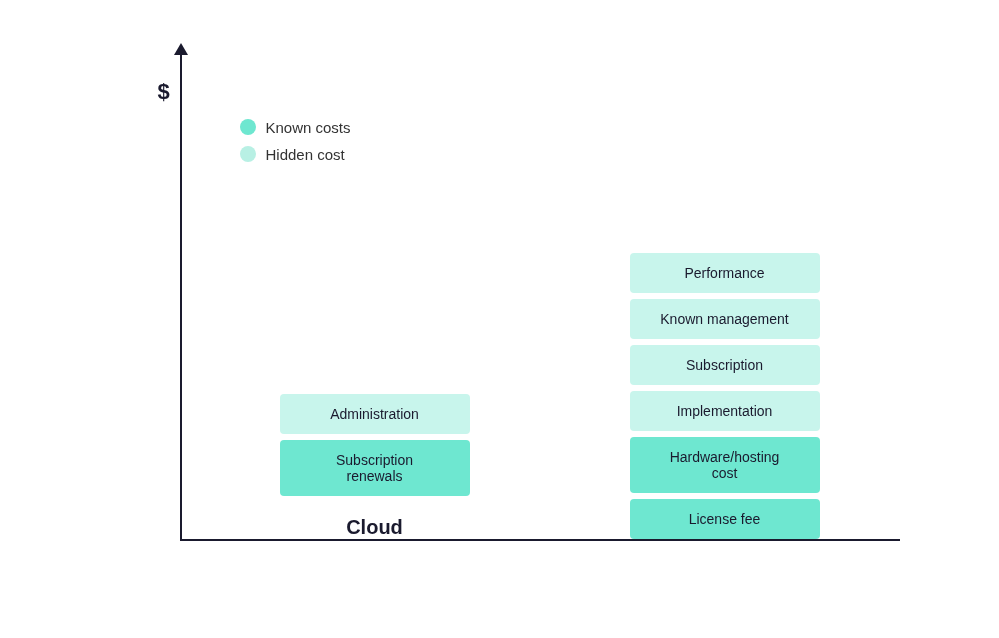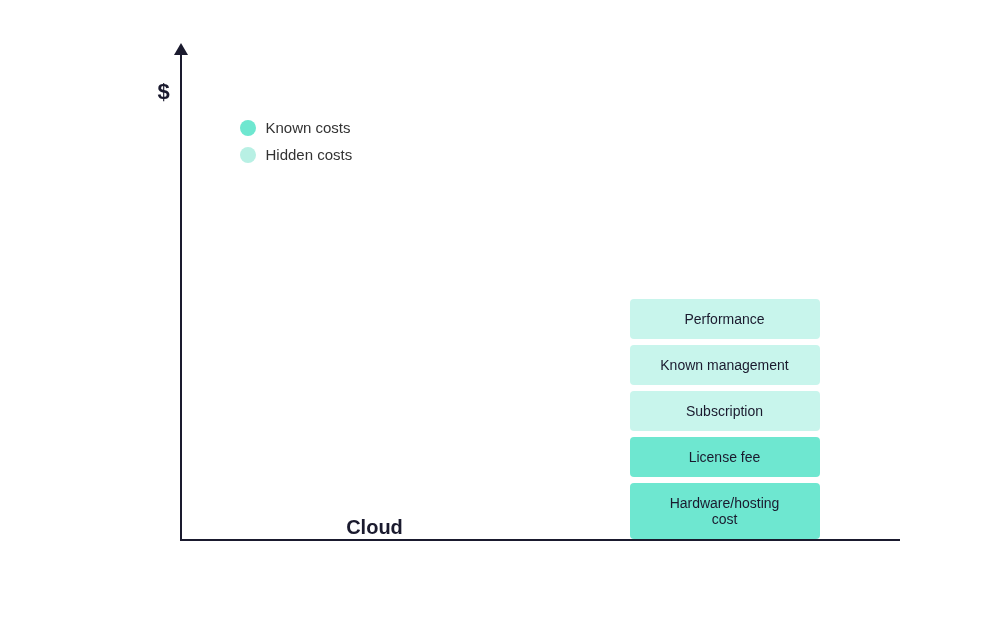--- a/index.html
+++ b/index.html
@@ -59,21 +59,20 @@
     }
 
     
     .legend {
       position: absolute;
       left: 170px;
       top: 90px;
     }
     .legend-item {
       display: flex;
-      align-items: center;
       margin-bottom: 10px;
     }
     .legend-dot {
       width: 16px;
       height: 16px;
       border-radius: 50%;
       margin-right: 10px;
       flex-shrink: 0;
     }
     .legend-dot-known {
@@ -154,49 +153,58 @@
 
   <div class="x-axis"></div>
 
   <div class="legend">
     <div class="legend-item">
       <div class="legend-dot legend-dot-known"></div>
       <span class="legend-text">Known costs</span>
     </div>
     <div class="legend-item">
       <div class="legend-dot legend-dot-hidden"></div>
-      <span class="legend-text">Hidden costs</span>
+      <span class="legend-text">Hidden cost</span>
     </div>
   </div>
 
   <div class="columns-area">
 
     <div class="column">
       <div class="boxes-stack">
+        <div class="cost-box cost-box-hidden">
+          <span>Administration</span>
+        </div>
+        <div class="cost-box cost-box-known">
+          <span>Subscription renewals</span>
+        </div>
       </div>
       <div class="column-label-area">
         <div class="column-label">Cloud</div>
       </div>
     </div>
 
     <div class="column">
       <div class="boxes-stack">
         <div class="cost-box cost-box-hidden">
           <span>Performance</span>
         </div>
         <div class="cost-box cost-box-hidden">
           <span>Known management</span>
         </div>
         <div class="cost-box cost-box-hidden">
           <span>Subscription</span>
         </div>
+        <div class="cost-box cost-box-hidden">
+          <span>Implementation</span>
+        </div>
+        <div class="cost-box cost-box-known">
+          <span>Hardware/hosting cost</span>
+        </div>
         <div class="cost-box cost-box-known">
           <span>License fee</span>
         </div>
-        <div class="cost-box cost-box-known">
-          <span>Hardware/hosting cost</span>
-        </div>
       </div>
     </div>
 
   </div>
 
 </div>
 
 </body></html>

